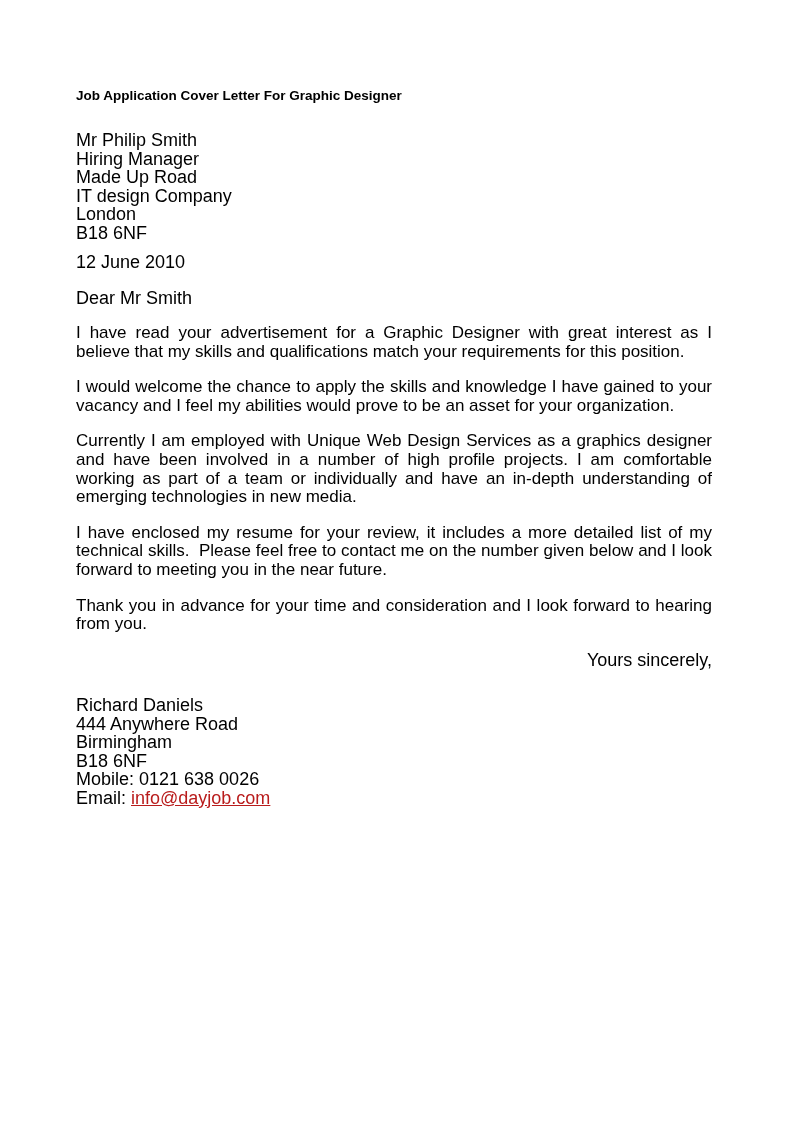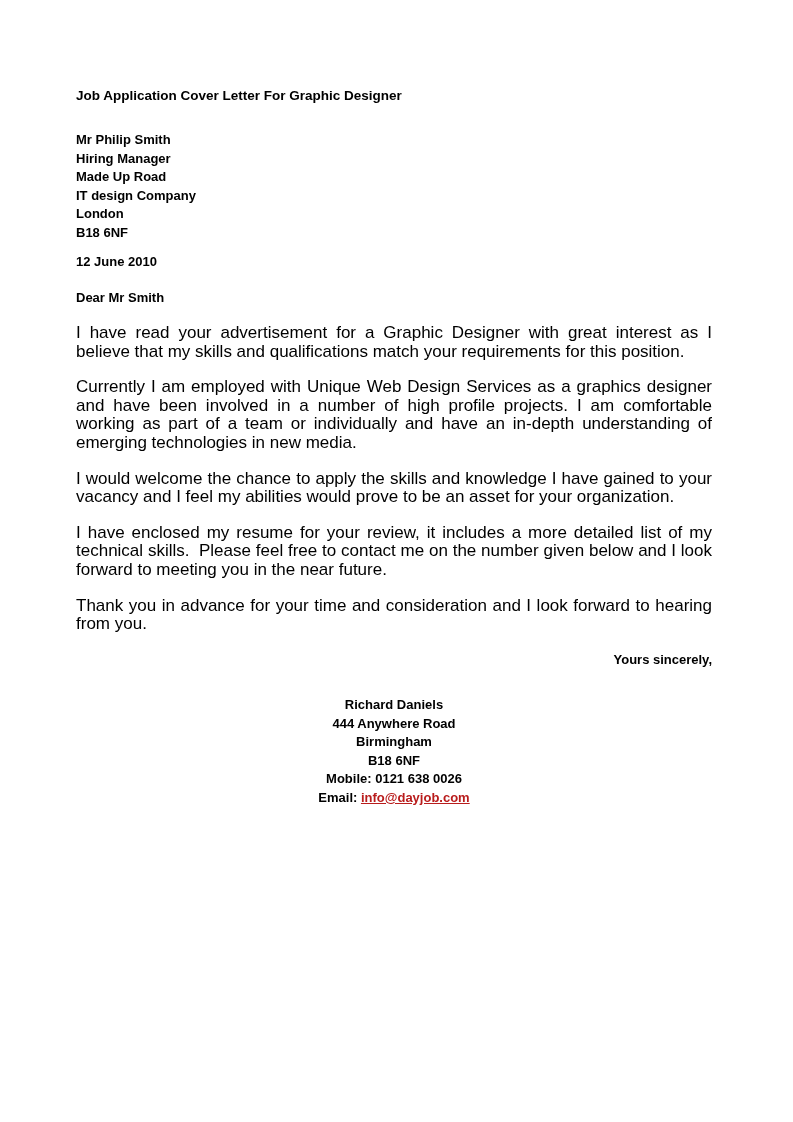--- a/index.html
+++ b/index.html
@@ -21,23 +21,22 @@
     height: 830px;
     padding: 88px 81px 0 76px;
   }
   .doc-title {
     font-size: 13.5px;
     font-weight: bold;
     line-height: 15px;
     margin: 0 0 28px 0;
   }
   .line {
-    font-size: 13px;
+    font-size: 18px;
     line-height: 18.5px;
-    font-weight: bold;
   }
   .block {
     margin: 0 0 11px 0;
   }
   .date-line {
     margin: 7px 0 17px 0;
   }
   .salutation {
     margin: 0 0 17px 0;
   }
@@ -50,21 +49,20 @@
   }
   .para-loose {
     margin-bottom: 17px;
   }
   .closing {
     margin: 0 0 27px 0;
     text-align: right;
   }
   .sig-top-gap {
     margin-top: 27px;
-    text-align: center;
   }
   .email-link {
     color: #b91c1c;
     text-decoration: underline;
     cursor: pointer;
   }
 </style>
 </head>
 <body>
 
@@ -80,23 +78,23 @@
     <div class="line">London</div>
     <div class="line">B18 6NF</div>
   </div>
 
   <div class="line date-line">12 June 2010</div>
 
   <div class="line salutation">Dear Mr Smith</div>
 
   <p class="para">I have read your advertisement for a Graphic Designer with great interest as I believe that my skills and qualifications match your requirements for this position.</p>
 
+  <p class="para para-loose">I would welcome the chance to apply the skills and knowledge I have gained to your vacancy and I feel my abilities would prove to be an asset for your organization.</p>
+
   <p class="para para-loose">Currently I am employed with Unique Web Design Services as a graphics designer and have been involved in a number of high profile projects. I am comfortable working as part of a team or individually and have an in-depth understanding of emerging technologies in new media.</p>
-
-  <p class="para para-loose">I would welcome the chance to apply the skills and knowledge I have gained to your vacancy and I feel my abilities would prove to be an asset for your organization.</p>
 
   <p class="para para-loose">I have enclosed my resume for your review, it includes a more detailed list of my technical skills.  Please feel free to contact me on the number given below and I look forward to meeting you in the near future.</p>
 
   <p class="para">Thank you in advance for your time and consideration and I look forward to hearing from you.</p>
 
   <div class="line closing">Yours sincerely,</div>
 
   <div class="block sig-top-gap">
     <div class="line">Richard Daniels</div>
     <div class="line">444 Anywhere Road</div>

